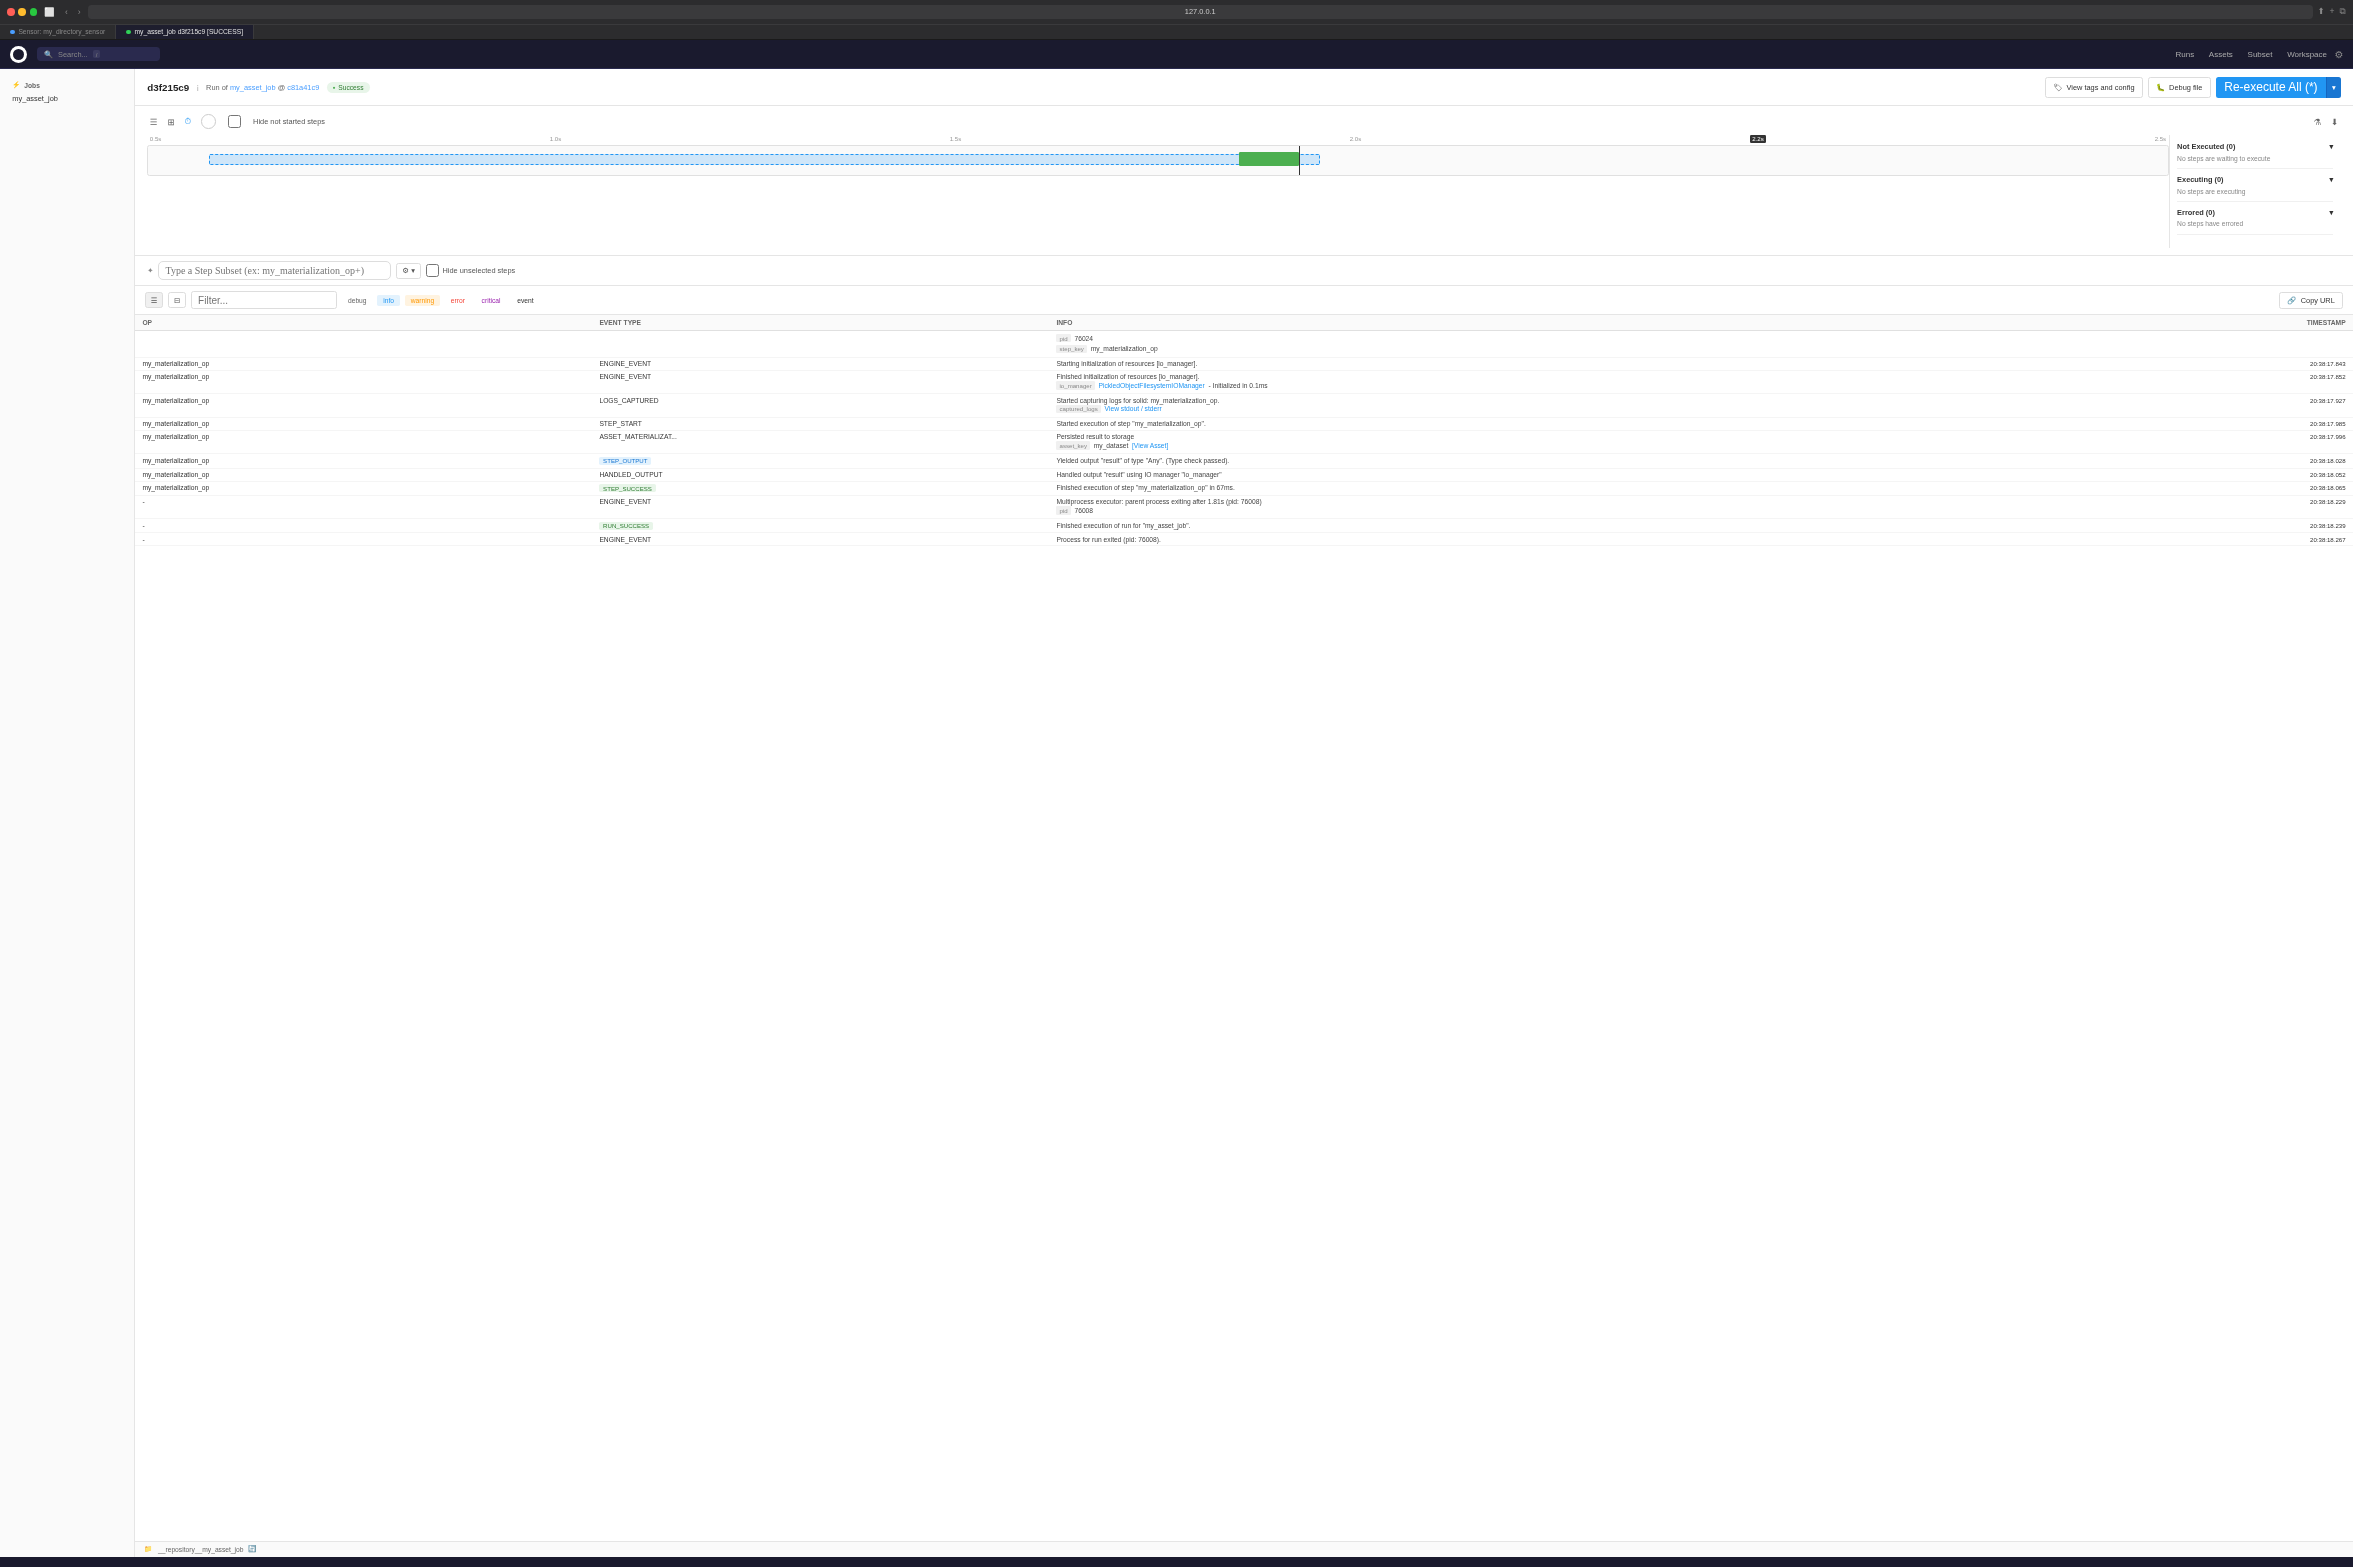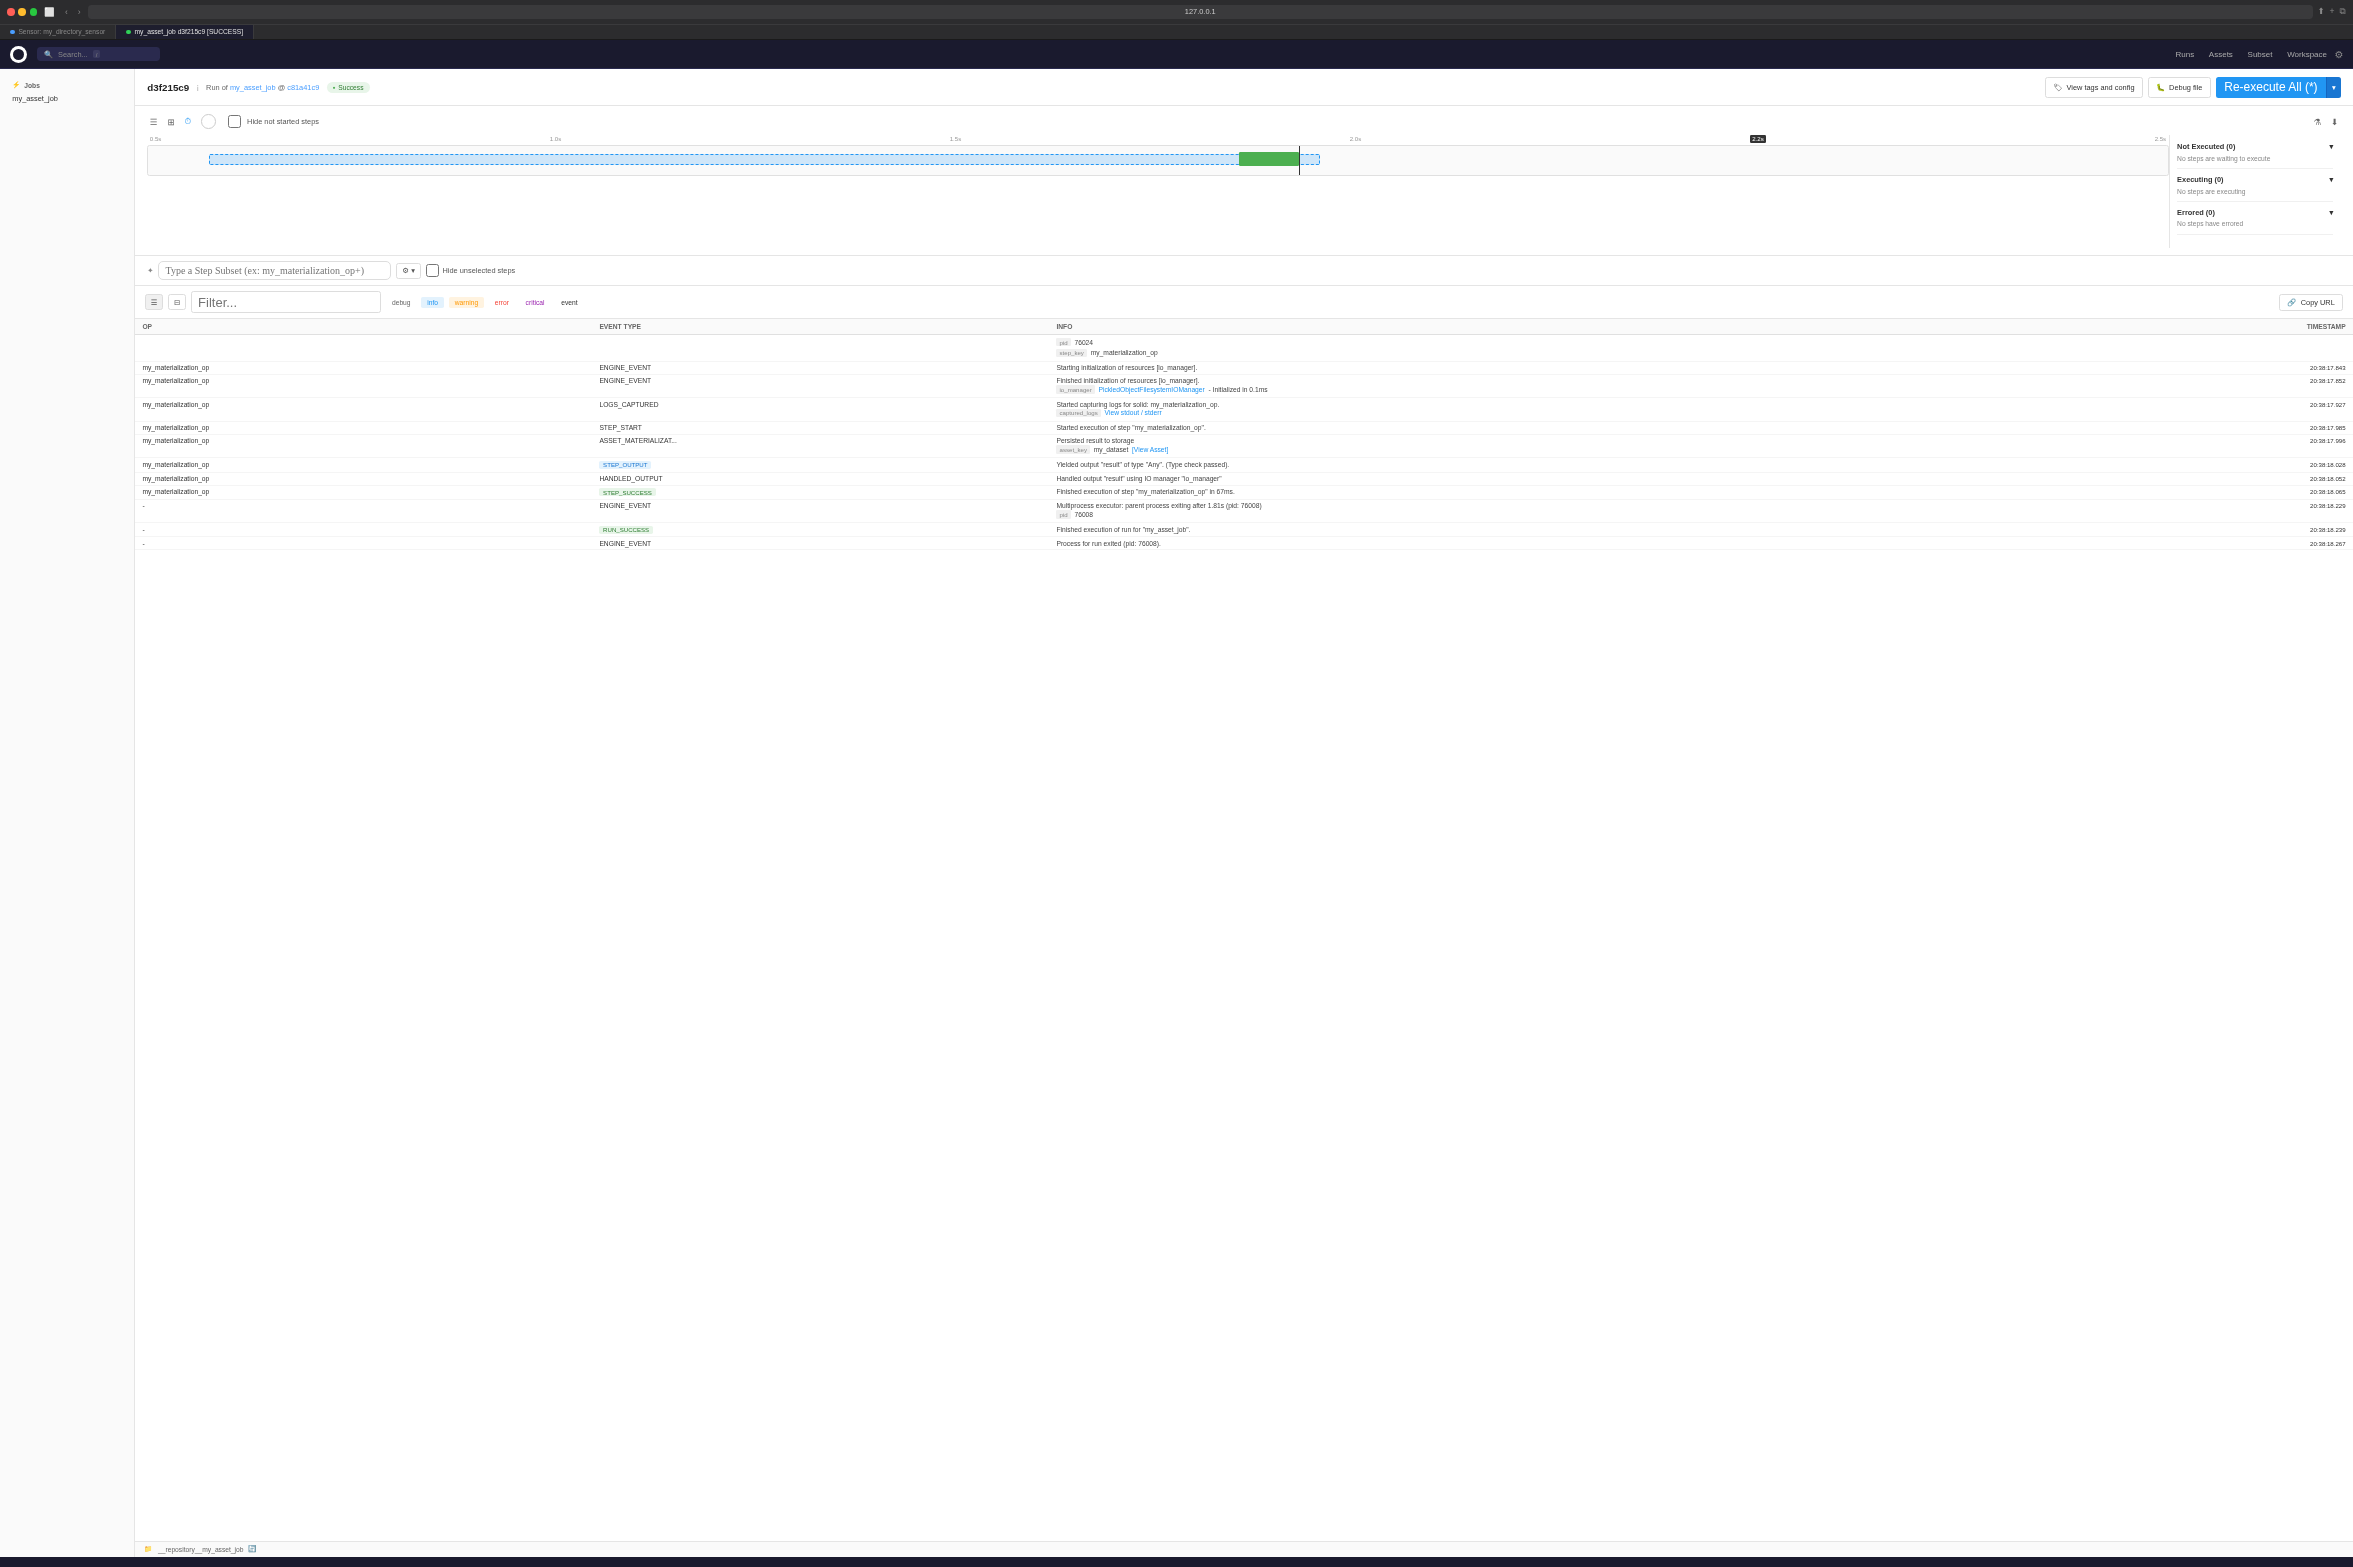--- a/index.html
+++ b/index.html
@@ -55,41 +55,41 @@
     .btn-outline { border: 0.6px solid #ddd; background: white; color: #333; padding: 3.1px 7.4px; border-radius: 2.5px; font-size: 7.4px; cursor: pointer; display: flex; align-items: center; gap: 3.7px; }
     .btn-primary-split { display: flex; }
     .btn-primary-main { background: #2196f3; color: white; border: none; padding: 3.7px 8.6px; border-radius: 2.5px 0 0 2.5px; font-size: 12px; cursor: pointer; }
     .btn-primary-caret { background: #1976d2; color: white; border: none; padding: 3.7px 4.9px; border-radius: 0 2.5px 2.5px 0; font-size: 7.4px; cursor: pointer; border-left: 0.6px solid #1565c0; }
 
     
     .timeline-area { padding: 7.4px 12.3px; border-bottom: 0.6px solid #e5e5e5; background: white; }
     .timeline-toolbar { display: flex; align-items: center; gap: 4.9px; margin-bottom: 4.9px; }
     .timeline-btn { border: none; background: none; color: #666; cursor: pointer; padding: 2.5px; font-size: 8.6px; }
     .timeline-btn.active { color: #2196f3; }
-    .checkbox-label { display: flex; align-items: center; gap: 6px; font-size: 7.4px; color: #555; cursor: pointer; margin-left: 7.4px; }
+    .checkbox-label { display: flex; align-items: center; gap: 12px; font-size: 7.4px; color: #555; cursor: pointer; margin-left: 7.4px; }
     .timeline-track { position: relative; height: 37px; background: #fafafa; border: 0.6px solid #e0e0e0; border-radius: 2.5px; overflow: hidden; }
     .timeline-ruler { display: flex; justify-content: space-between; padding: 0 2.5px; margin-bottom: 2.5px; }
     .ruler-mark { font-size: 6.1px; color: #999; }
 
     
     .right-panel { width: 172px; background: white; border-left: 0.6px solid #e5e5e5; padding: 7.4px; font-size: 7.4px; overflow-y: auto; }
     .right-panel-section { border-bottom: 0.6px solid #f0f0f0; padding-bottom: 6.1px; margin-bottom: 6.1px; }
     .right-panel-header { display: flex; align-items: center; justify-content: space-between; font-weight: 600; color: #333; margin-bottom: 3.7px; cursor: pointer; }
     .right-panel-desc { color: #888; font-size: 6.7px; }
 
     
     .gantt-content { display: flex; flex: 1; overflow: hidden; }
     .gantt-left { flex: 1; overflow: hidden; display: flex; flex-direction: column; }
 
     
     .log-area { flex: 1; overflow: hidden; display: flex; flex-direction: column; }
     .log-toolbar { padding: 4.9px 9.8px; border-bottom: 0.6px solid #e5e5e5; display: flex; align-items: center; gap: 4.9px; background: white; }
     .log-view-btn { border: 0.6px solid #ddd; background: white; color: #555; padding: 2.5px 4.9px; border-radius: 2.5px; cursor: pointer; font-size: 7.4px; }
     .log-view-btn.active { background: #f0f0f0; }
-    .filter-input { border: 0.6px solid #ddd; border-radius: 2.5px; padding: 2.5px 6.1px; font-size: 13px; color: #555; min-width: 92px; }
+    .filter-input { border: 0.6px solid #ddd; border-radius: 2.5px; padding: 2.5px 6.1px; font-size: 10px; color: #555; min-width: 92px; }
     .log-filter-btn { border: 0.6px solid transparent; background: none; color: #555; padding: 1.8px 4.9px; border-radius: 1.8px; cursor: pointer; font-size: 6.7px; }
     .log-filter-debug { color: #666; }
     .log-filter-info { color: #2196f3; background: #e3f2fd; border-radius: 1.8px; padding: 1.2px 4.9px; }
     .log-filter-warning { color: #ff9800; background: #fff3e0; border-radius: 1.8px; padding: 1.2px 4.9px; }
     .log-filter-error { color: #f44336; }
     .log-filter-critical { color: #9c27b0; }
     .log-filter-event { color: #333; }
     .copy-url-btn { margin-left: auto; border: 0.6px solid #ddd; background: white; color: #333; padding: 3.1px 7.4px; border-radius: 2.5px; font-size: 7.4px; cursor: pointer; display: flex; align-items: center; gap: 3.7px; }
     .log-table { flex: 1; overflow-y: auto; font-size: 6.7px; }
     .log-table table { width: 100%; border-collapse: collapse; }

